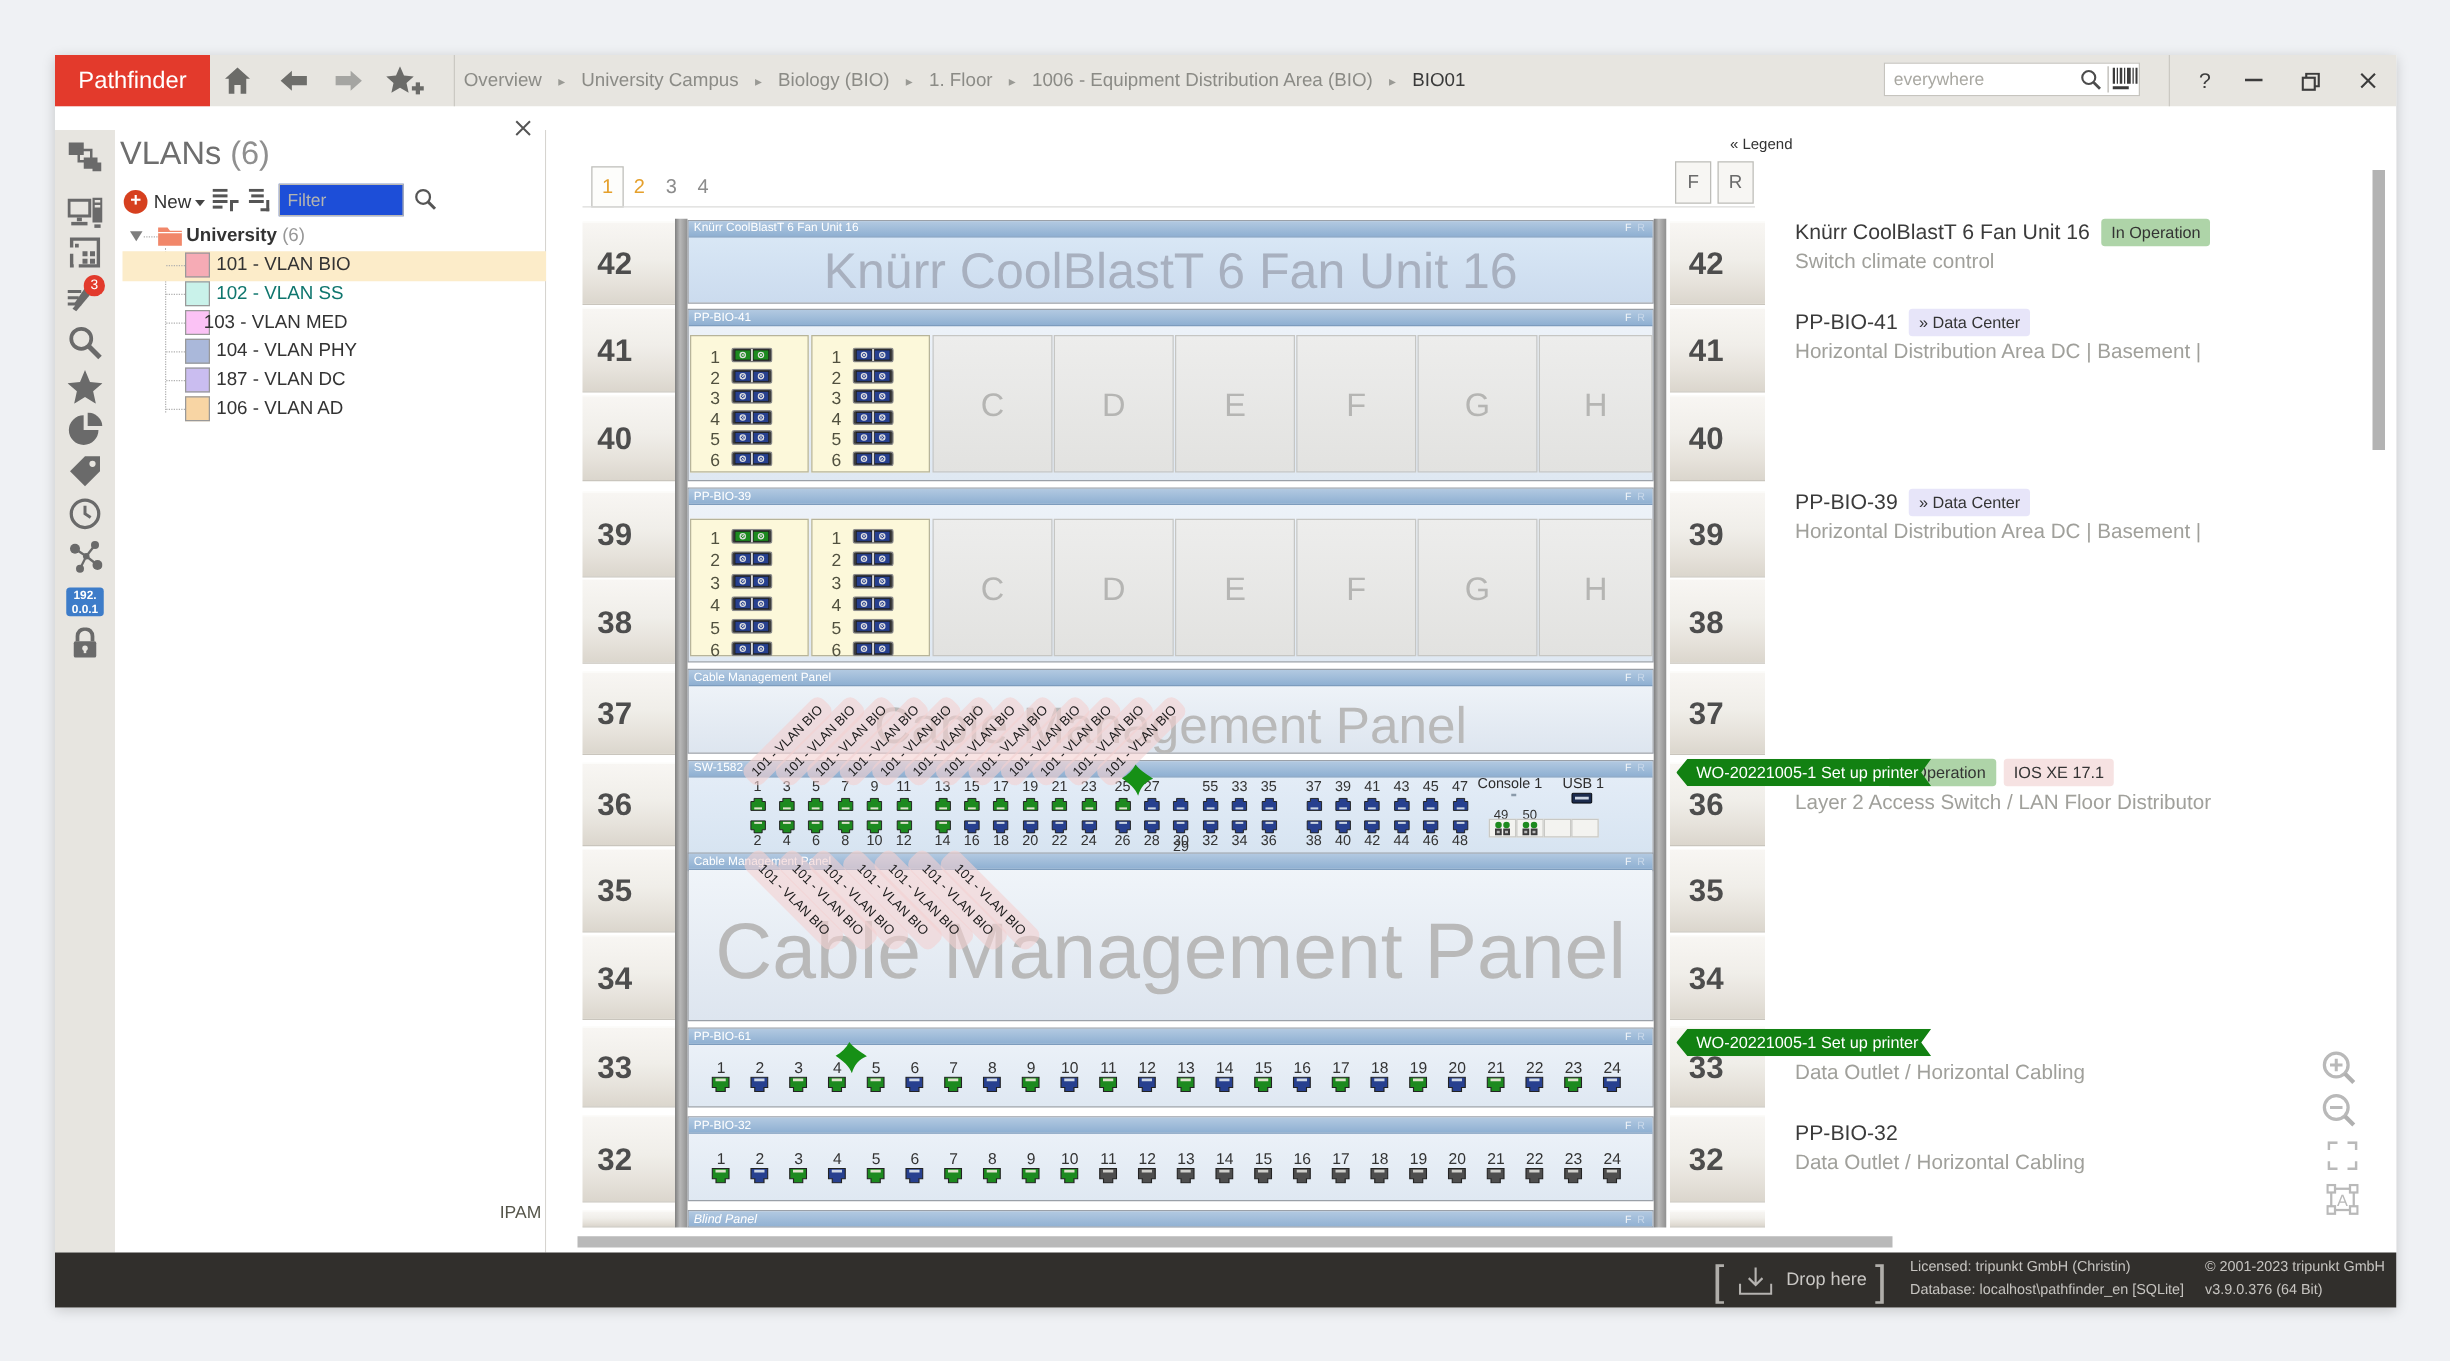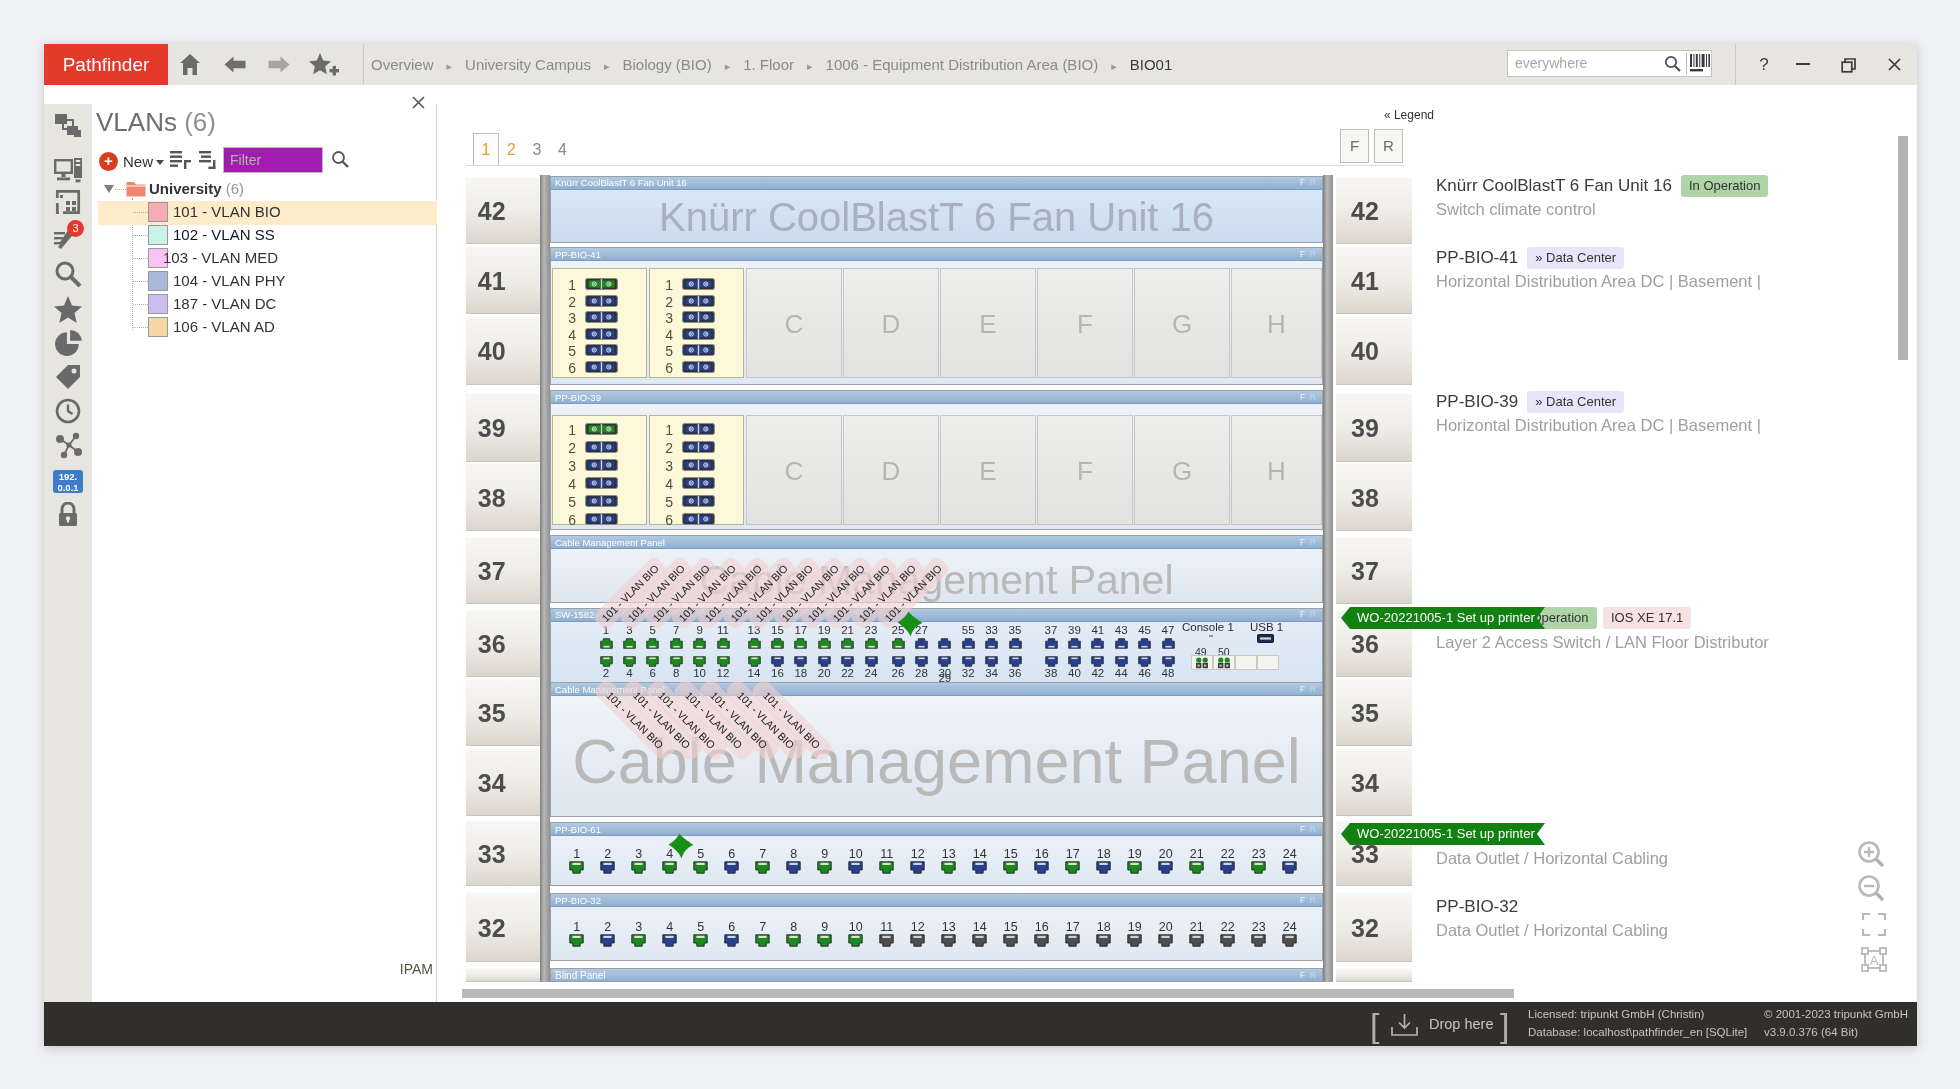--- a/index.html
+++ b/index.html
@@ -148,40 +148,40 @@
     </svg>
 <svg class="a" style="position:absolute;left:155px;top:107px;width:21px;height:19px;" viewBox="0 0 21 19">
       <g fill="#555">
         <rect x="0" y="0" width="12" height="2.4"></rect>
         <rect x="2" y="4.5" width="10" height="2.4"></rect>
         <rect x="0" y="9" width="12" height="2.4"></rect>
         <rect x="14" y="9" width="2.4" height="9"></rect>
         <rect x="9.4" y="15.6" width="7" height="2.4"></rect>
       </g>
     </svg>
-<div style="position:absolute;left:179px;top:103px;width:100px;height:26px;background:#a21caf;border:1px solid #bcbab4;font-size:14px;color:#b4b4b0;line-height:24px;padding-left:6px;">Filter</div>
+<div style="position:absolute;left:179px;top:103px;width:100px;height:26px;background:#1d4ed8;border:1px solid #bcbab4;font-size:14px;color:#b4b4b0;line-height:24px;padding-left:6px;">Filter</div>
 <svg class="a" style="position:absolute;left:287px;top:106px;width:18px;height:18px;" viewBox="0 0 18 18">
       <circle cx="7.5" cy="7.5" r="5.5" fill="none" stroke="#555" stroke-width="1.8"></circle>
       <line x1="11.5" y1="11.5" x2="17" y2="17" stroke="#555" stroke-width="2.4"></line>
     </svg>
 <div style="position:absolute;left:60px;top:141px;width:0px;height:0px;border-left:5.5px solid transparent;border-right:5.5px solid transparent;border-top:8px solid #7e7e7e;"></div>
 <div style="position:absolute;left:71px;top:144.5px;width:11px;height:1px;border-top:1.5px dotted #b0b0b0;"></div>
 <svg class="a" style="position:absolute;left:82px;top:136px;width:20px;height:17px;" viewBox="0 0 20 17">
       <path d="M0.5,2 H8 L10,4.5 H19.5 V16.5 H0.5 Z" fill="#f1876a"></path>
       <path d="M0.5,6 H19.5" stroke="#fff" stroke-width="1"></path>
     </svg>
 <div style="position:absolute;left:105px;top:136px;width:220px;height:18px;font-size:15px;color:#333;font-weight:bold;">University <span style="font-weight:normal;color:#979797;">(6)</span></div>
 <div style="position:absolute;left:88px;top:154px;width:1px;height:132px;border-left:1.5px dotted #b0b0b0;"></div>
 <div style="position:absolute;left:54px;top:157px;width:339px;height:24px;background:#fcecc9;"></div>
 <div style="position:absolute;left:89px;top:168px;width:15px;height:1px;border-top:1.5px dotted #b0b0b0;"></div>
 <div style="position:absolute;left:104px;top:158px;width:20px;height:20px;background:#f6abb5;border:1px solid #999;"></div>
 <div style="position:absolute;left:129px;top:159px;width:220px;height:18px;font-size:15px;color:#333;">101 - VLAN BIO</div>
 <div style="position:absolute;left:89px;top:191px;width:15px;height:1px;border-top:1.5px dotted #b0b0b0;"></div>
 <div style="position:absolute;left:104px;top:181px;width:20px;height:20px;background:#c9f2ea;border:1px solid #999;"></div>
-<div style="position:absolute;left:129px;top:182px;width:220px;height:18px;font-size:15px;color:#0f172a;">102 - VLAN SS</div>
+<div style="position:absolute;left:129px;top:182px;width:220px;height:18px;font-size:15px;color:#0f766e;">102 - VLAN SS</div>
 <div style="position:absolute;left:89px;top:214px;width:15px;height:1px;border-top:1.5px dotted #b0b0b0;"></div>
 <div style="position:absolute;left:104px;top:204px;width:20px;height:20px;background:#fbc2f5;border:1px solid #999;"></div>
 <div style="position:absolute;left:119px;top:205px;width:220px;height:18px;font-size:15px;color:#333;">103 - VLAN MED</div>
 <div style="position:absolute;left:89px;top:237px;width:15px;height:1px;border-top:1.5px dotted #b0b0b0;"></div>
 <div style="position:absolute;left:104px;top:227px;width:20px;height:20px;background:#aab8da;border:1px solid #999;"></div>
 <div style="position:absolute;left:129px;top:228px;width:220px;height:18px;font-size:15px;color:#333;">104 - VLAN PHY</div>
 <div style="position:absolute;left:89px;top:260px;width:15px;height:1px;border-top:1.5px dotted #b0b0b0;"></div>
 <div style="position:absolute;left:104px;top:250px;width:20px;height:20px;background:#cabdf0;border:1px solid #999;"></div>
 <div style="position:absolute;left:129px;top:251px;width:220px;height:18px;font-size:15px;color:#333;">187 - VLAN DC</div>
 <div style="position:absolute;left:89px;top:283px;width:15px;height:1px;border-top:1.5px dotted #b0b0b0;"></div>
@@ -1065,21 +1065,21 @@
       <path d="M0.8,0.8 h13.4 v8.2 h-3 v3.2 h-7.4 v-3.2 h-3 z" fill="#4e4e4e" stroke="#222" stroke-width="0.9"></path>
       <rect x="3.4" y="1.8" width="8.2" height="2.2" fill="#cfcfcb"></rect>
     </svg>
 <div style="position:absolute;left:1234.8px;top:876px;width:22px;height:13px;font-size:12.5px;color:#333;text-align:center;">24</div>
 <svg style="position:absolute;left:1238.3px;top:890px;width:15px;height:13px;" viewBox="0 0 15 13">
       <path d="M0.8,0.8 h13.4 v8.2 h-3 v3.2 h-7.4 v-3.2 h-3 z" fill="#4e4e4e" stroke="#222" stroke-width="0.9"></path>
       <rect x="3.4" y="1.8" width="8.2" height="2.2" fill="#cfcfcb"></rect>
     </svg>
 <div class="a" style="position:absolute;left:506px;top:924px;width:773px;height:14px;background:#dfe8f2;border:1px solid #9aa0a8;overflow:hidden;">
       <div style="position:absolute;left:0;top:0;width:100%;height:13px;background:linear-gradient(180deg,#b2c9e1,#8fb0d2);">
-        <div style="position:absolute;left:4px;top:0.5px;font-size:10px;color:#fff;">Blind Panel</div>
+        <div style="position:absolute;left:4px;top:0.5px;font-size:10px;color:#fff;font-style:italic;">Blind Panel</div>
         <div style="position:absolute;right:6px;top:0.5px;font-size:8.5px;color:#f2f5f9;">F&nbsp;&nbsp;<span style="color:#c9d8ea;">R</span></div>
       </div>
     </div>
 <div style="position:absolute;left:542.0px;top:539px;width:88px;height:20px;background:rgba(244,208,208,0.60);border-radius:7px;transform:rotate(-45deg);font-size:10.5px;color:#1a1a1a;text-align:center;line-height:20px;white-space:nowrap;z-index:20;">101 - VLAN BIO</div>
 <div style="position:absolute;left:567.7px;top:539px;width:88px;height:20px;background:rgba(244,208,208,0.60);border-radius:7px;transform:rotate(-45deg);font-size:10.5px;color:#1a1a1a;text-align:center;line-height:20px;white-space:nowrap;z-index:20;">101 - VLAN BIO</div>
 <div style="position:absolute;left:593.4px;top:539px;width:88px;height:20px;background:rgba(244,208,208,0.60);border-radius:7px;transform:rotate(-45deg);font-size:10.5px;color:#1a1a1a;text-align:center;line-height:20px;white-space:nowrap;z-index:20;">101 - VLAN BIO</div>
 <div style="position:absolute;left:619.1px;top:539px;width:88px;height:20px;background:rgba(244,208,208,0.60);border-radius:7px;transform:rotate(-45deg);font-size:10.5px;color:#1a1a1a;text-align:center;line-height:20px;white-space:nowrap;z-index:20;">101 - VLAN BIO</div>
 <div style="position:absolute;left:644.8px;top:539px;width:88px;height:20px;background:rgba(244,208,208,0.60);border-radius:7px;transform:rotate(-45deg);font-size:10.5px;color:#1a1a1a;text-align:center;line-height:20px;white-space:nowrap;z-index:20;">101 - VLAN BIO</div>
 <div style="position:absolute;left:670.5px;top:539px;width:88px;height:20px;background:rgba(244,208,208,0.60);border-radius:7px;transform:rotate(-45deg);font-size:10.5px;color:#1a1a1a;text-align:center;line-height:20px;white-space:nowrap;z-index:20;">101 - VLAN BIO</div>
 <div style="position:absolute;left:696.2px;top:539px;width:88px;height:20px;background:rgba(244,208,208,0.60);border-radius:7px;transform:rotate(-45deg);font-size:10.5px;color:#1a1a1a;text-align:center;line-height:20px;white-space:nowrap;z-index:20;">101 - VLAN BIO</div>

